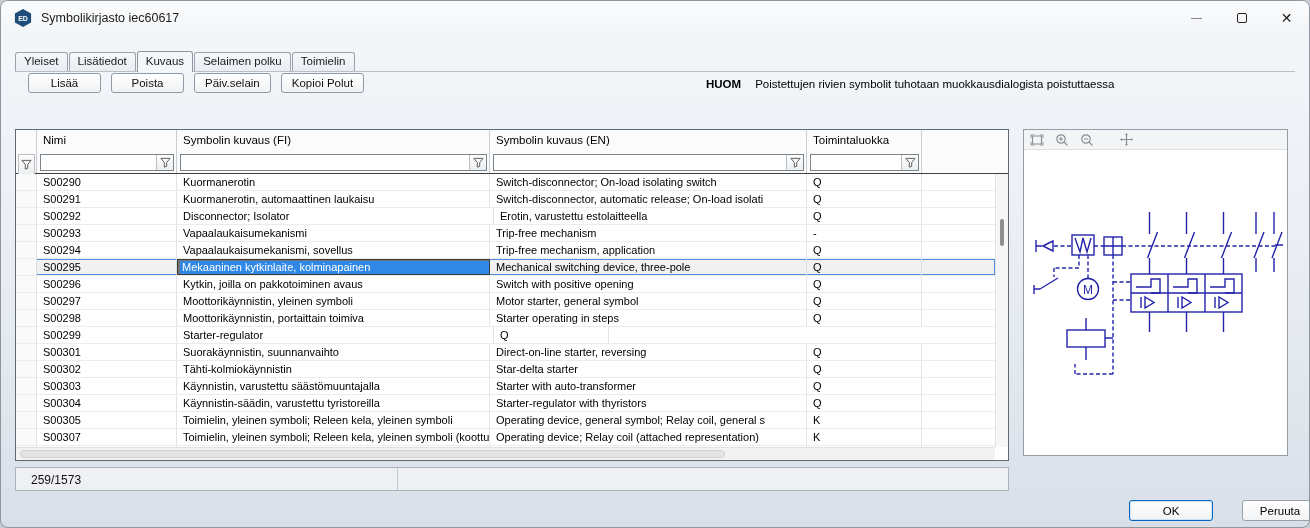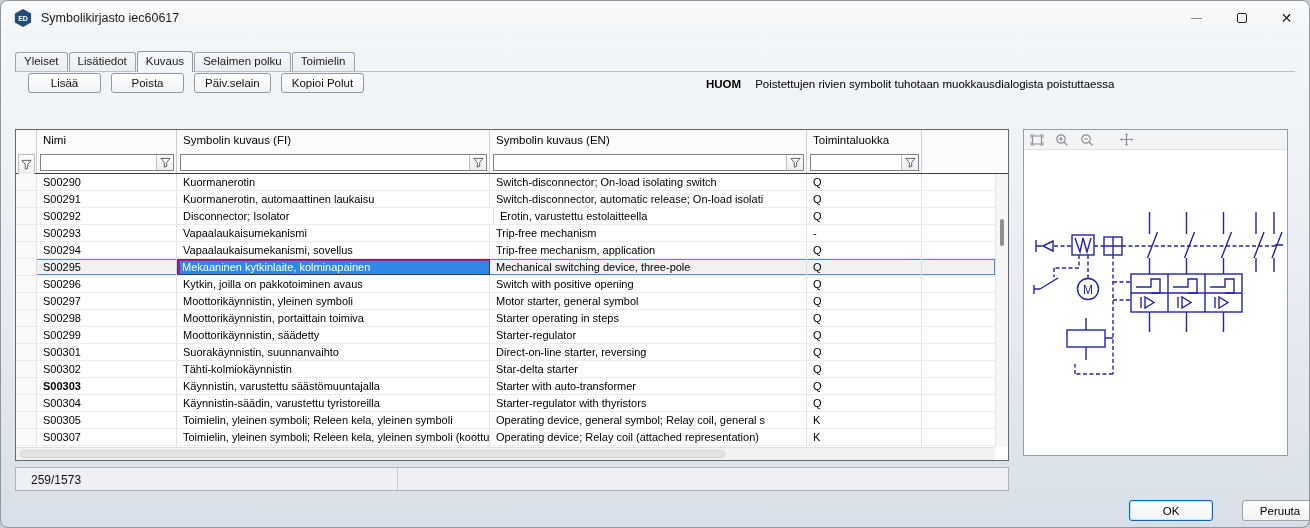--- a/index.html
+++ b/index.html
@@ -49,21 +49,21 @@
     border:1px solid #7a828a; display:flex; justify-content:flex-end; }
   .funnel-btn{ width:17px; height:100%; background:linear-gradient(180deg,#fdfdfd,#eceff1);
     border-left:1px solid #b9bfc5; display:flex; align-items:center; justify-content:center; }
   .grid-body{ position:absolute; left:0; top:44px; right:13px; bottom:13px; overflow:hidden; background:#fff; }
   .grow{ display:flex; height:17px; border-bottom:1px solid #ececec; background:#fff; }
   .gcell{ flex:0 0 auto; border-right:1px solid #e3e3e3; padding:2px 0 0 6px; font-size:11px;
     white-space:nowrap; overflow:hidden; color:#000; }
   .gcell.selcol{ background:#fafafa; }
   .grow.sel{ background:#f1f1f1; box-shadow: inset 0 0 0 1px #4e8fdb; }
   .grow.sel .gcell{ border-right-color:#d8dde2; }
-  .editcell{ flex:0 0 auto; border:1px solid #3c3c3c; background:#a21caf; padding:1px 0 0 2px;
+  .editcell{ flex:0 0 auto; border:1px solid #3c3c3c; background:#737373; padding:1px 0 0 2px;
     font-size:11px; white-space:nowrap; overflow:hidden; }
   .seltext{ color:#fff; padding:0 2px 1px 2px; }
   .vscroll{ position:absolute; right:0; top:44px; bottom:13px; width:13px; background:#f6f6f6;
     border-left:1px solid #e4e4e4; }
   .vthumb{ position:absolute; left:4px; width:4px; top:45px; height:27px; background:#8f8f8f; border-radius:2px; }
   .hscroll{ position:absolute; left:0; right:13px; bottom:0; height:13px; background:#f2f2f2;
     border-top:1px solid #e0e0e0; }
   .hthumb{ position:absolute; left:4px; top:2px; height:8px; width:72%; background:#e4e4e4;
     border:1px solid #d2d2d2; border-radius:4px; }
   
@@ -251,21 +251,20 @@
           <div class="gcell selcol" style="width: 21px;"></div>
           <div class="gcell" style="width: 140px;">S00298</div>
           <div class="gcell" style="width: 313px;">Moottorikäynnistin, portaittain toimiva</div>
           <div class="gcell" style="width: 317px;">Starter operating in steps</div>
           <div class="gcell" style="width: 115px;">Q</div>
           <div class="gcell" style="width: 75px; border-right: none;"></div>
         </div>
         <div class="grow">
           <div class="gcell selcol" style="width: 21px;"></div>
           <div class="gcell" style="width: 140px;">S00299</div>
-          <div class="gcell" style="width: 313px;">Moottorikäynnistin, säädetty</div>
           <div class="gcell" style="width: 317px;">Starter-regulator</div>
           <div class="gcell" style="width: 115px;">Q</div>
           <div class="gcell" style="width: 75px; border-right: none;"></div>
         </div>
         <div class="grow">
           <div class="gcell selcol" style="width: 21px;"></div>
           <div class="gcell" style="width: 140px;">S00301</div>
           <div class="gcell" style="width: 313px;">Suorakäynnistin, suunnanvaihto</div>
           <div class="gcell" style="width: 317px;">Direct-on-line starter, reversing</div>
           <div class="gcell" style="width: 115px;">Q</div>
@@ -274,21 +273,21 @@
         <div class="grow">
           <div class="gcell selcol" style="width: 21px;"></div>
           <div class="gcell" style="width: 140px;">S00302</div>
           <div class="gcell" style="width: 313px;">Tähti-kolmiokäynnistin</div>
           <div class="gcell" style="width: 317px;">Star-delta starter</div>
           <div class="gcell" style="width: 115px;">Q</div>
           <div class="gcell" style="width: 75px; border-right: none;"></div>
         </div>
         <div class="grow">
           <div class="gcell selcol" style="width: 21px;"></div>
-          <div class="gcell" style="width: 140px; font-weight: bold;">S00303</div>
+          <div class="gcell" style="width: 140px;">S00303</div>
           <div class="gcell" style="width: 313px;">Käynnistin, varustettu säästömuuntajalla</div>
           <div class="gcell" style="width: 317px;">Starter with auto-transformer</div>
           <div class="gcell" style="width: 115px;">Q</div>
           <div class="gcell" style="width: 75px; border-right: none;"></div>
         </div>
         <div class="grow">
           <div class="gcell selcol" style="width: 21px;"></div>
           <div class="gcell" style="width: 140px;">S00304</div>
           <div class="gcell" style="width: 313px;">Käynnistin-säädin, varustettu tyristoreilla</div>
           <div class="gcell" style="width: 317px;">Starter-regulator with thyristors</div>

